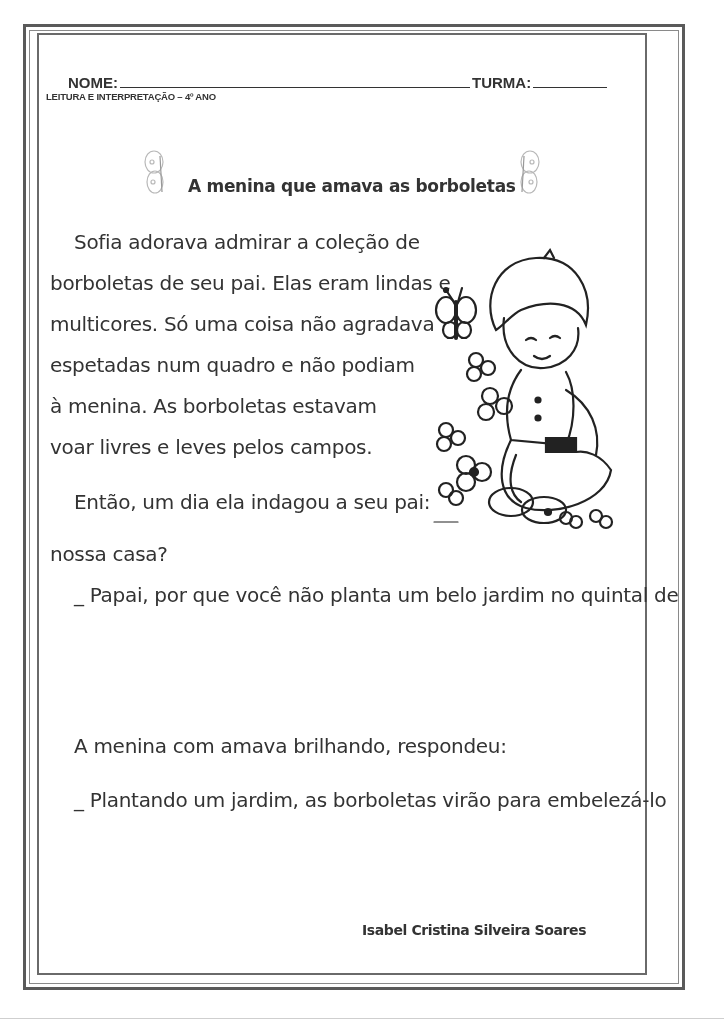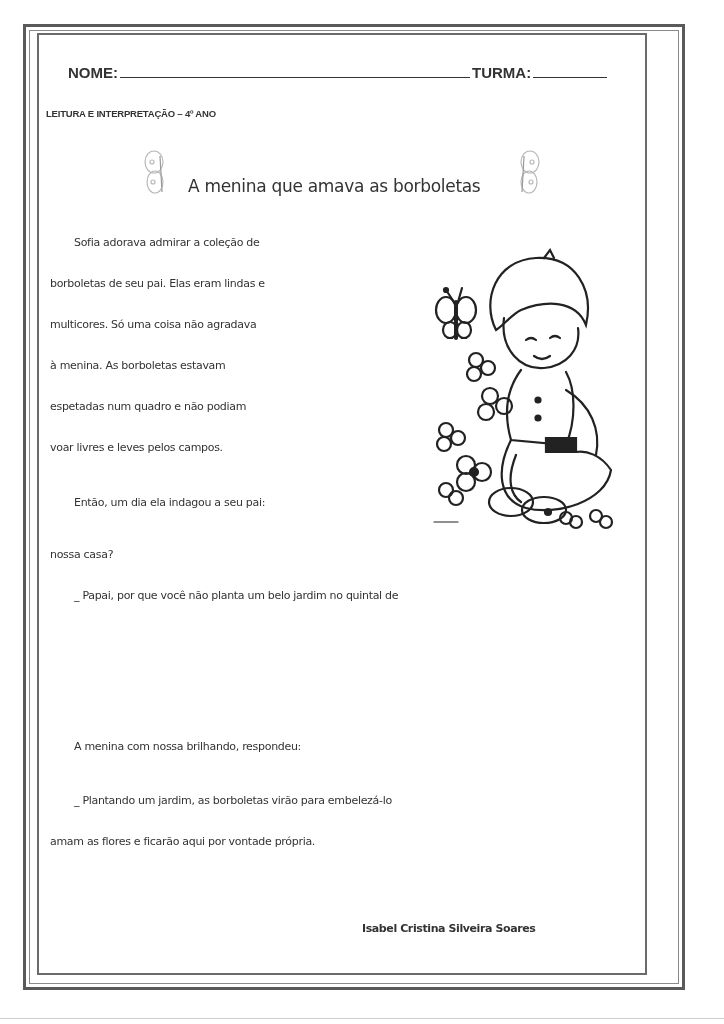--- a/index.html
+++ b/index.html
@@ -20,42 +20,42 @@
     }
     .inner-frame {
       position: absolute; left: 37px; top: 33px; width: 610px; height: 942px;
       border: 2px solid #6a6a6a;
       box-sizing: border-box;
     }
     .bottom-line {
       position: absolute; left: 0; top: 1018px; width: 724px; height: 1px; background: #cfcfcf;
     }
     .header-row {
-      position: absolute; left: 68px; top: 59px; width: 566px; height: 22px;
+      position: absolute; left: 68px; top: 69px; width: 566px; height: 22px;
       font-family: "Liberation Sans", sans-serif; font-weight: bold; font-size: 15px; color: #333;
       display: flex; align-items: flex-end;
     }
     .line-fill { border-bottom: 1.5px solid #333; height: 16px; margin: 0 2px 3px 2px; }
     .subheader {
-      position: absolute; left: 46px; top: 108px;
+      position: absolute; left: 46px; top: 91px;
       font-family: "Liberation Sans", sans-serif; font-weight: bold; font-size: 9.5px; color: #333;
       letter-spacing: -0.2px;
     }
     .title {
       position: absolute; left: 188px; top: 176px;
-      font-size: 17px; font-weight: normal; color: #333; letter-spacing: -0.3px;
+      font-size: 17px; font-weight: bold; color: #333; letter-spacing: -0.3px;
     }
     .butterfly { position: absolute; width: 30px; height: 50px; }
     .para {
-      position: absolute; font-size: 11px; color: #333; letter-spacing: -0.3px;
+      position: absolute; font-size: 20px; color: #333; letter-spacing: -0.3px;
       line-height: 41px; white-space: nowrap;
     }
     .illustration { position: absolute; left: 426px; top: 240px; width: 200px; height: 290px; }
     .author {
-      position: absolute; left: 362px; top: 922px; font-size: 11px; color: #333; letter-spacing: -0.4px;
+      position: absolute; left: 362px; top: 922px; font-size: 14px; color: #333; letter-spacing: -0.4px;
       font-weight: bold;
     }
   </style>
 </head>
 <body>
 
 <div class="outer-frame"></div>
 <div class="inner-frame"></div>
 <div class="bottom-line"></div>
 
@@ -86,22 +86,22 @@
       <circle cx="17" cy="34" r="2"></circle>
   </g>
 </svg>
 
 <div class="title">A menina que amava as borboletas</div>
 
 <div class="para" style="left:50px;top:222px">
   <div style="padding-left:24px">Sofia adorava admirar a coleção de</div>
   <div>borboletas de seu pai. Elas eram lindas e</div>
   <div>multicores. Só uma coisa não agradava</div>
+  <div>espetadas num quadro e não podiam</div>
   <div>à menina. As borboletas estavam</div>
-  <div>espetadas num quadro e não podiam</div>
   <div>voar livres e leves pelos campos.</div>
 </div>
 
 <svg class="illustration" viewBox="0 0 200 290">
   <g fill="none" stroke="#222" stroke-width="2.2" stroke-linecap="round">
 
     <path d="M70 90 C55 60 70 20 110 18 C150 16 168 50 160 85 C150 60 120 60 95 70 C85 75 78 85 70 90 Z"></path>
     <path d="M118 18 l6 -8 l4 8"></path>
 
     <path d="M78 78 C74 110 95 130 118 128 C140 126 155 110 152 88"></path>
@@ -157,20 +157,19 @@
 <div class="para" style="left:74px;top:482px">Então, um dia ela indagou a seu pai:</div>
 
 <div class="para" style="left:50px;top:534px">
   <div>nossa casa?</div>
   <div style="padding-left:24px">_ Papai, por que você não planta um belo jardim no quintal de</div>
 </div>
 
 <div class="para" style="left:50px;top:630px">
 </div>
 
-<div class="para" style="left:74px;top:726px">A menina com nossa brilhando, respondeu:</div>
+<div class="para" style="left:74px;top:726px">A menina com amava brilhando, respondeu:</div>
 
 <div class="para" style="left:50px;top:780px">
   <div style="padding-left:24px">_ Plantando um jardim, as borboletas virão para embelezá-lo</div>
-  <div>amam as flores e ficarão aqui por vontade própria.</div>
 </div>
 
 <div class="author">Isabel Cristina Silveira Soares</div>
 
 </body></html>

